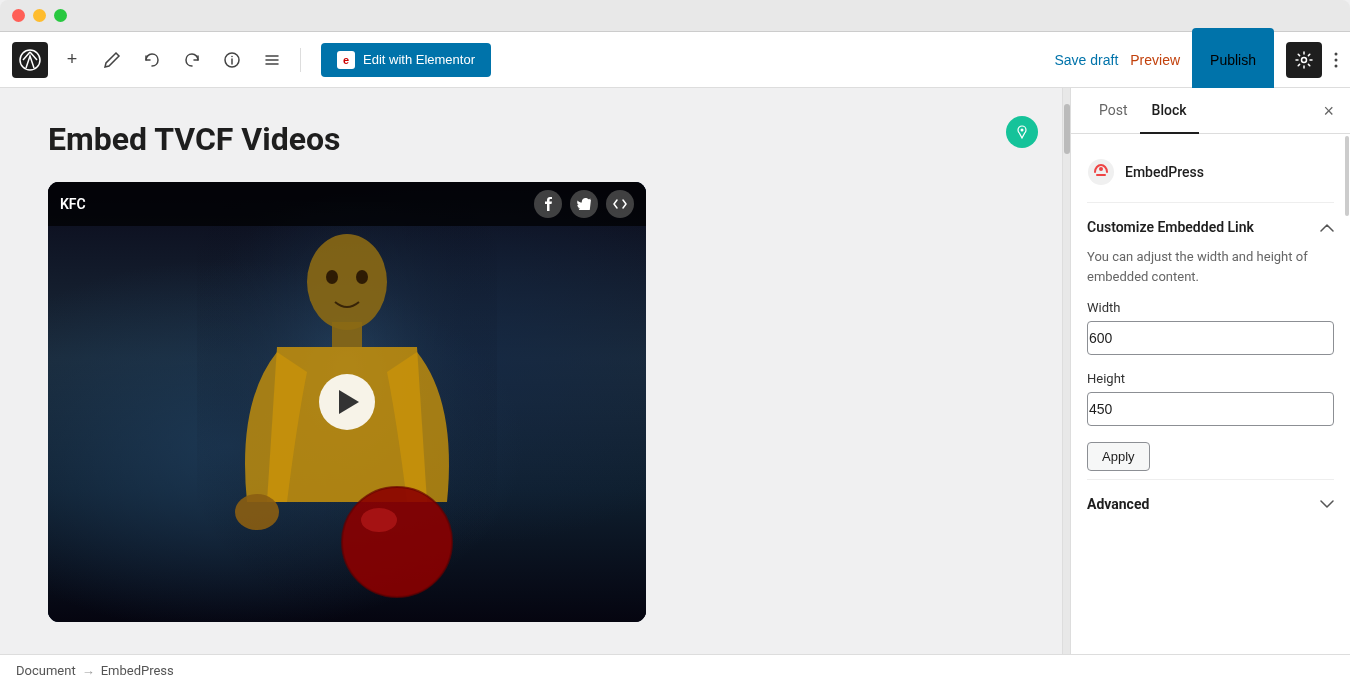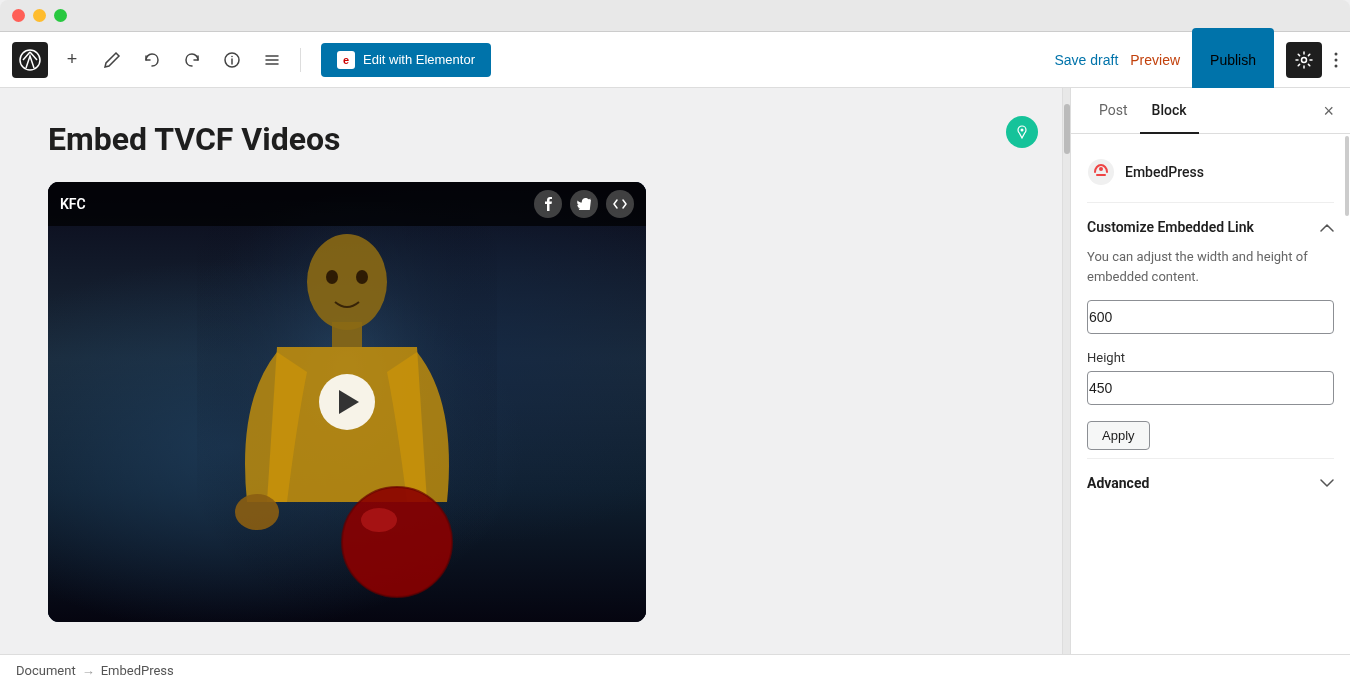--- a/index.html
+++ b/index.html
@@ -271,20 +271,21 @@
             <button class="section-toggle">
               <svg width="14" height="8" viewBox="0 0 14 8" fill="none">
                 <polyline points="1,7 7,1 13,7" stroke="#555" stroke-width="1.5" fill="none" stroke-linecap="round" stroke-linejoin="round"></polyline>
               </svg>
             </button>
           </div>
 
           <p class="section-desc">You can adjust the width and height of embedded content.</p>
 
           <div class="field-group">
+            <div class="field-label">Width</div>
             <input class="field-input" type="text" value="600" style="">
           </div>
 
           <div class="field-group">
             <div class="field-label">Height</div>
             <input class="field-input" type="text" value="450" style="">
           </div>
 
           <button class="apply-btn">Apply</button>
         </div>

